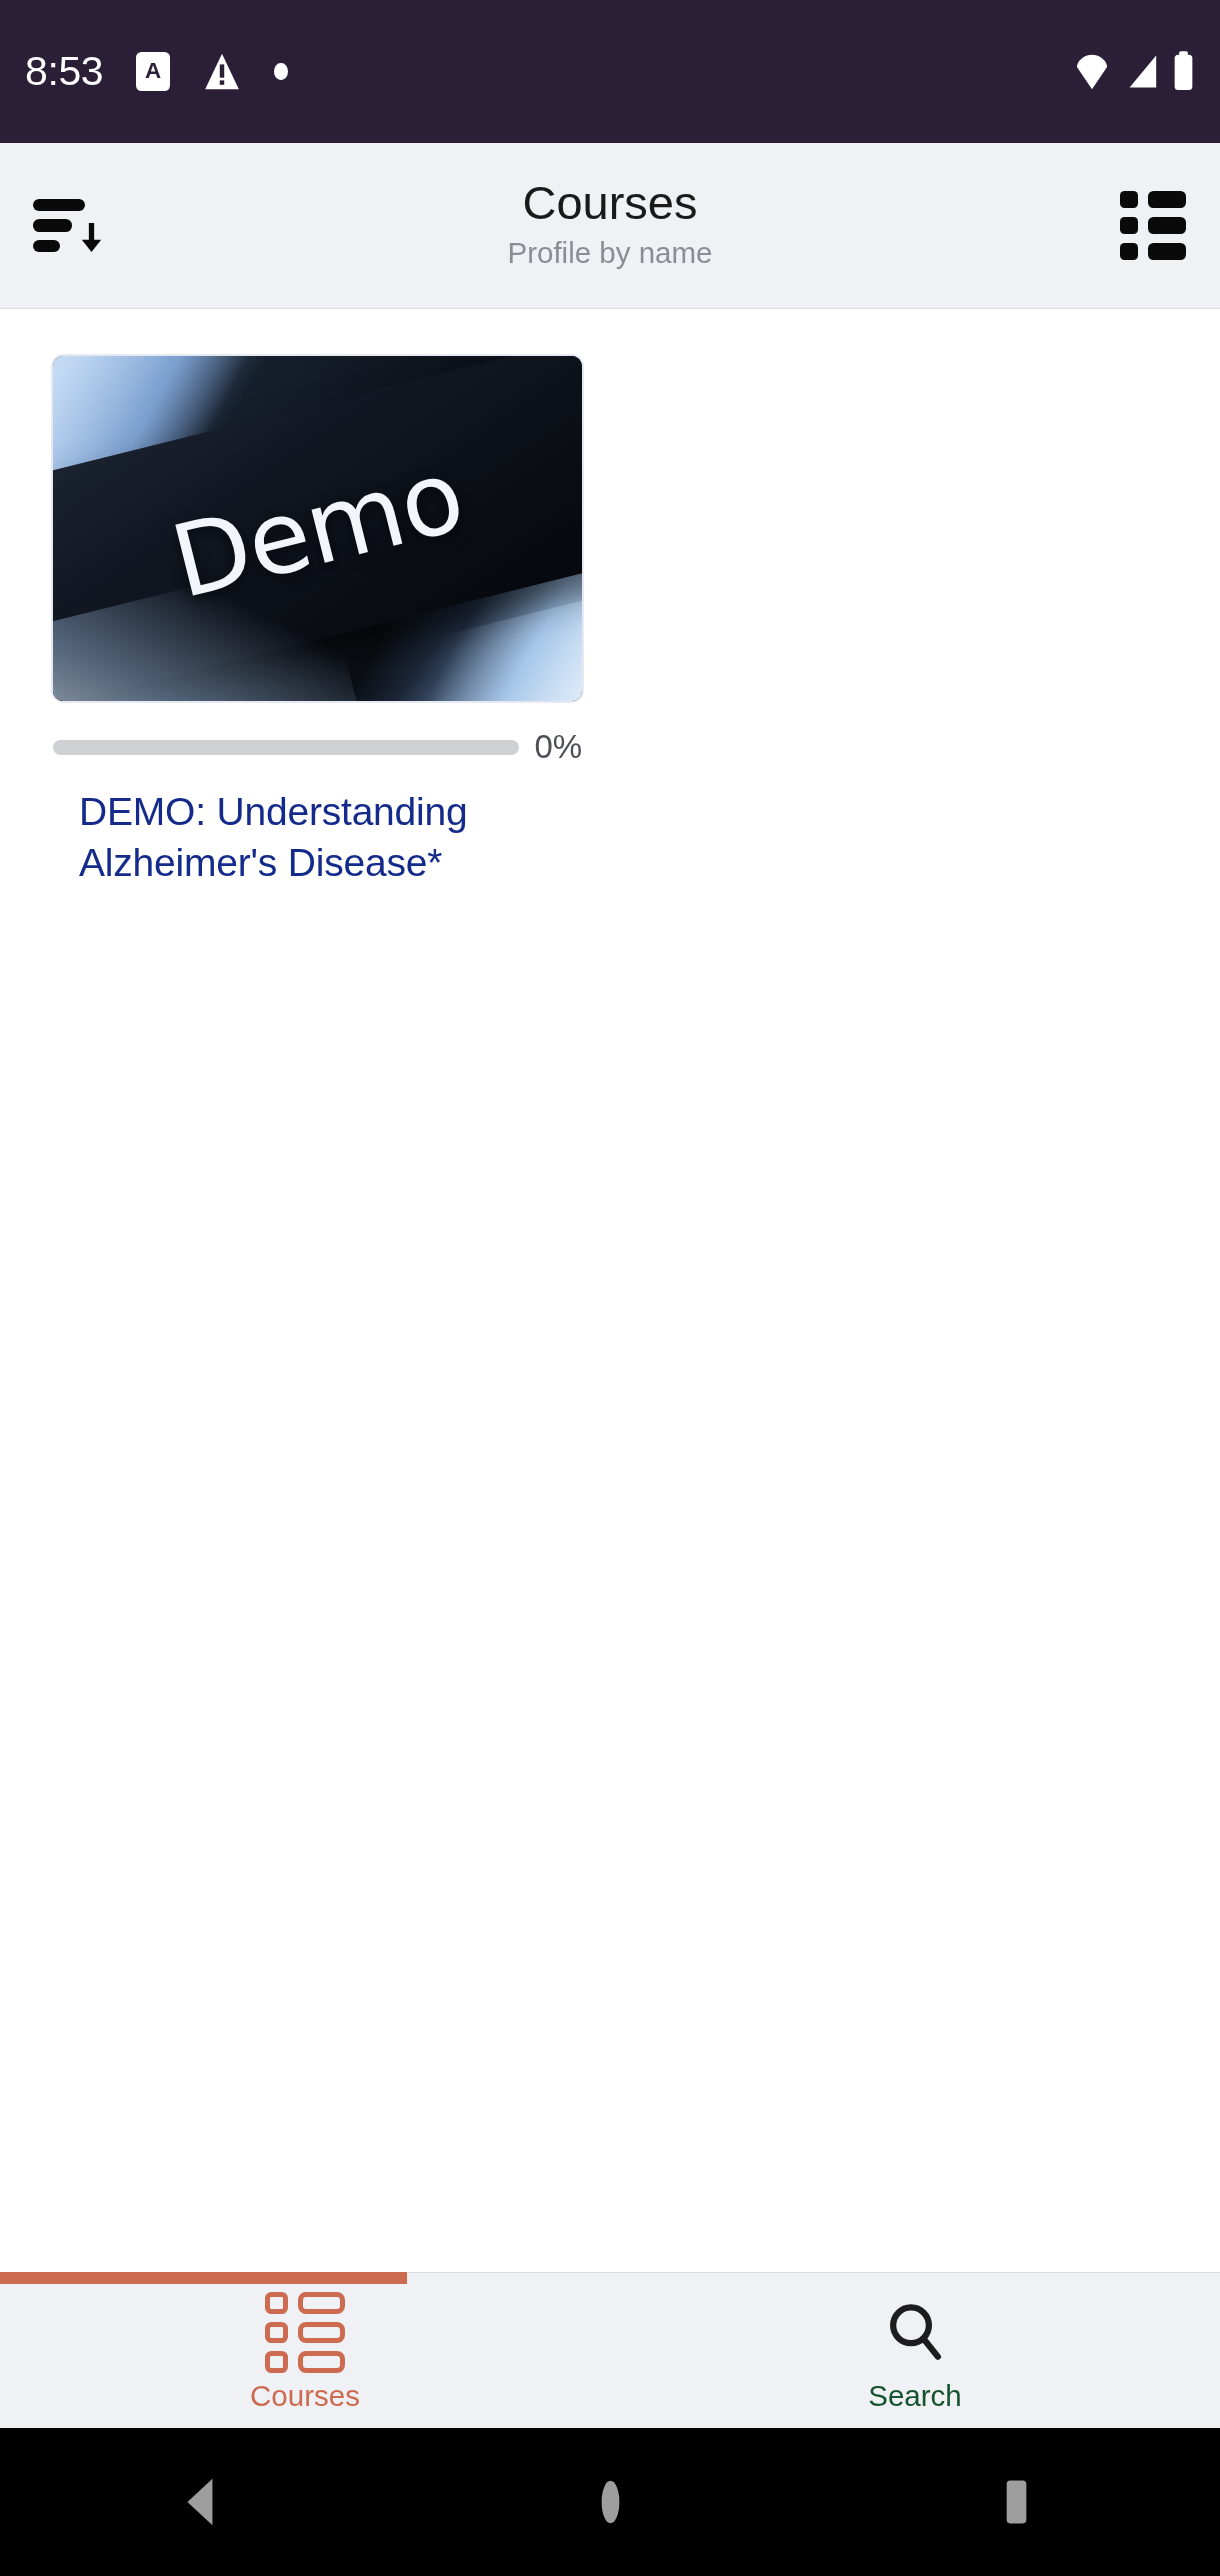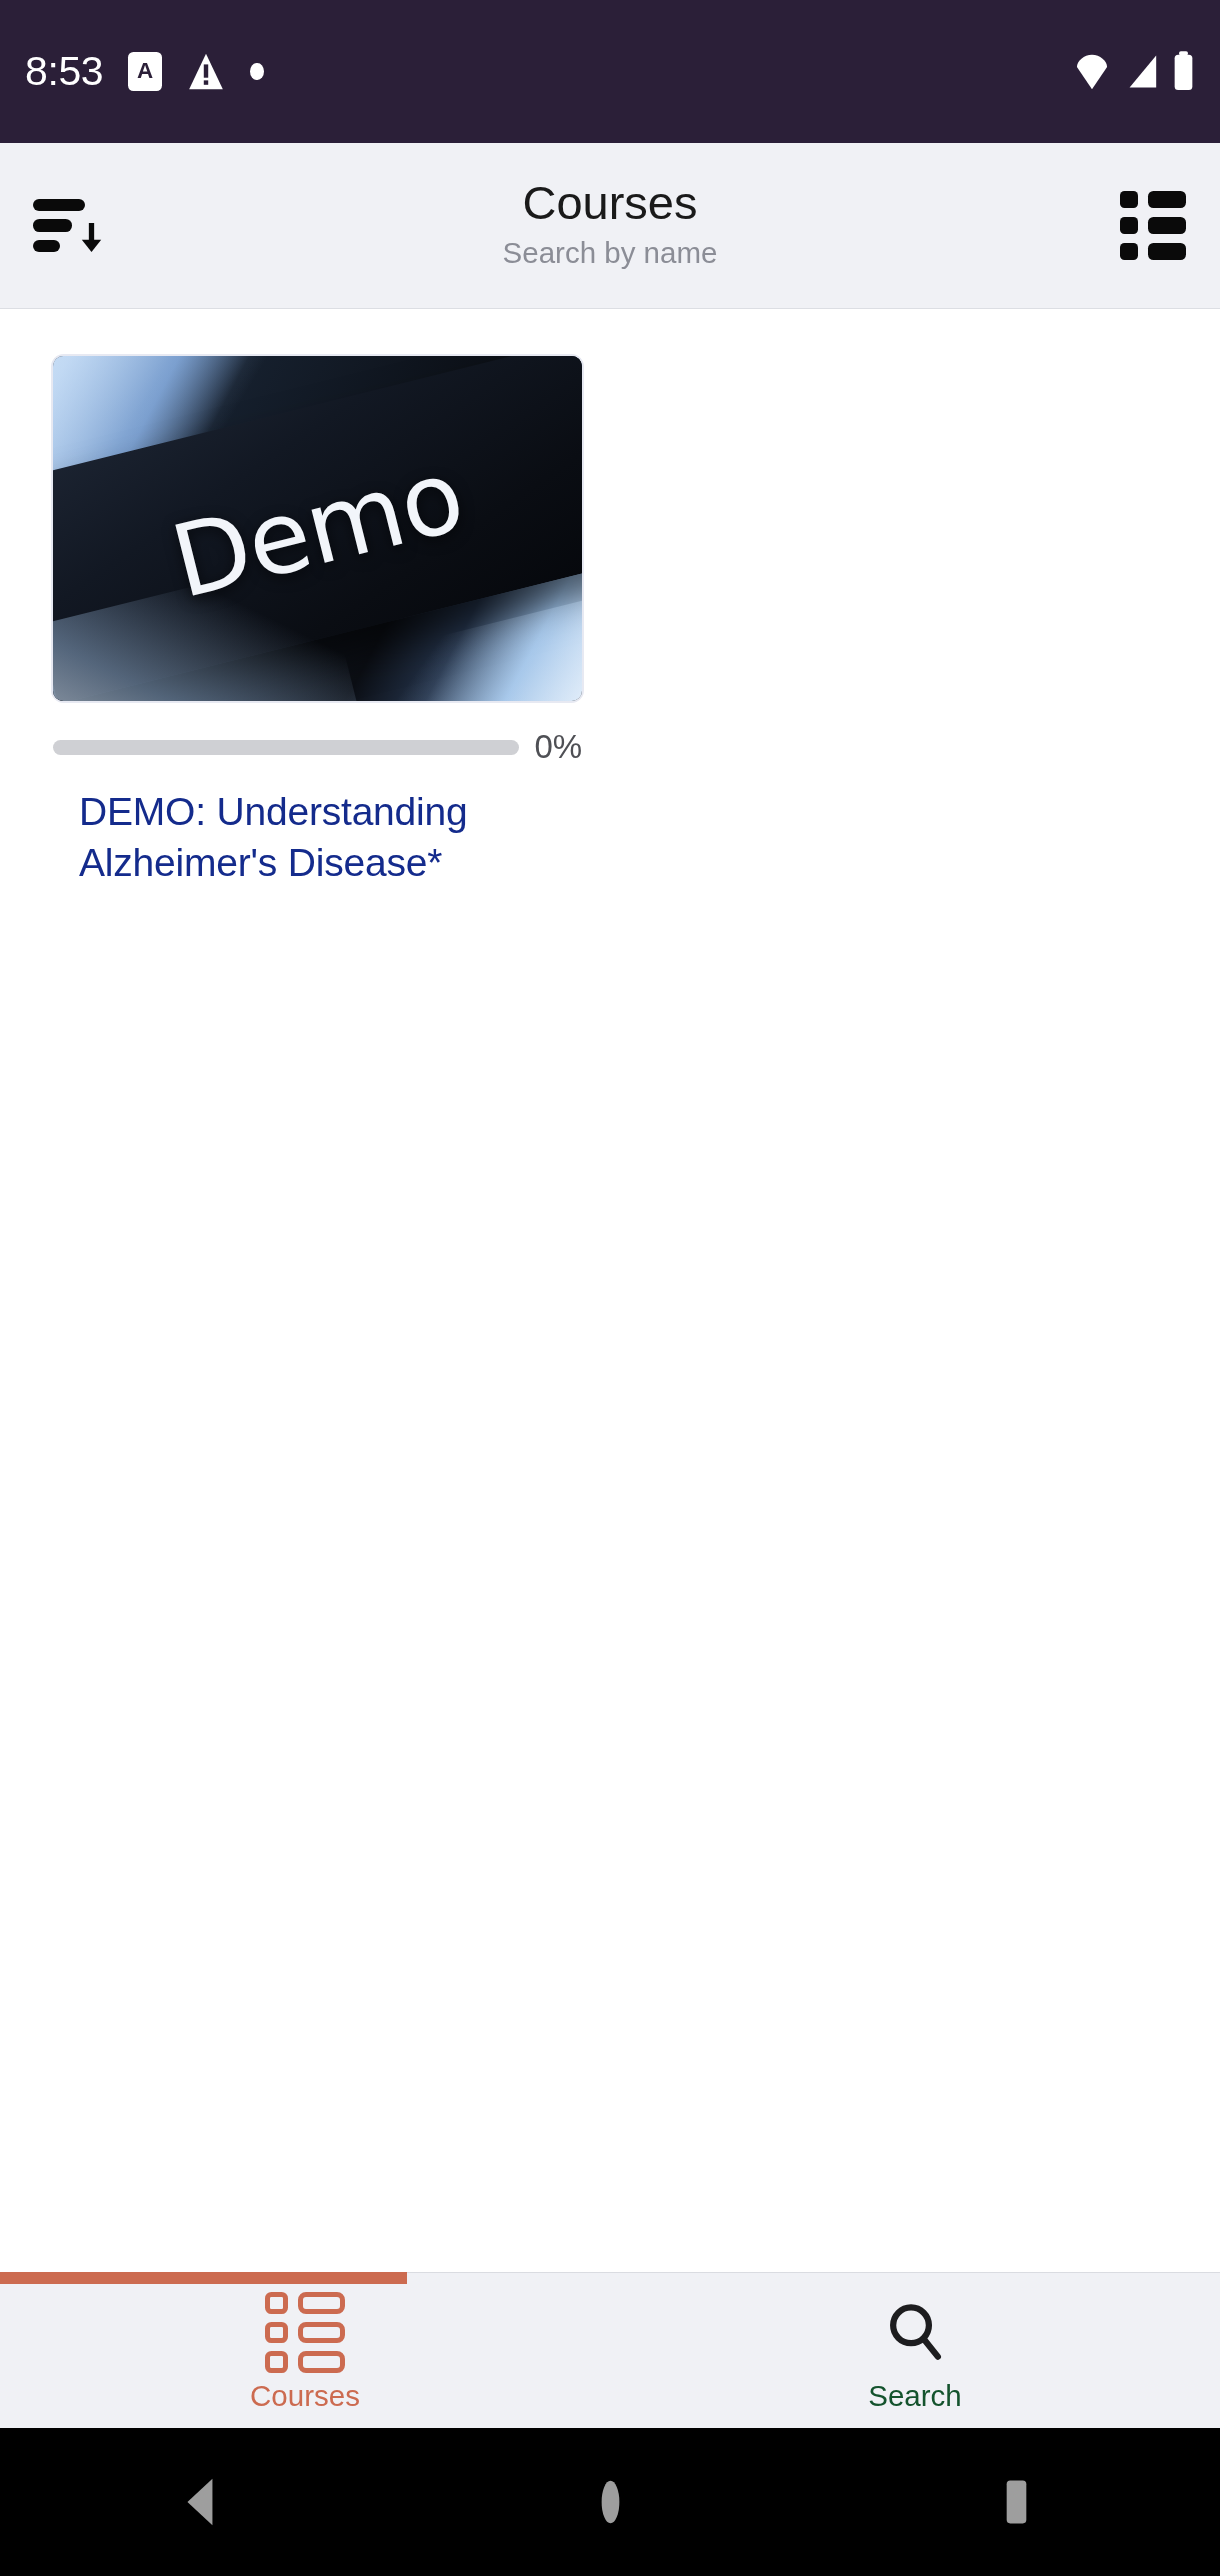--- a/index.html
+++ b/index.html
@@ -10,21 +10,21 @@
     overflow:hidden;
   }
   .screen { position:relative; width:1220px; height:2576px; background:#ffffff; }
 
   
   .status-bar{
     position:absolute; top:0; left:0; width:1220px; height:143px;
     background:#2B1F38; display:flex; align-items:center;
     padding:0 25px; color:#ffffff;
   }
-  .status-left{ display:flex; align-items:center; gap:25px; }
+  .status-left{ display:flex; align-items:center; gap:33px; }
   .status-time{ font-size:41px; letter-spacing:-0.4px; color:#ffffff; }
   .icon-app-a{
     width:34px; height:39px; background:#ffffff; border-radius:5.4px;
     color:#2B1F38; font-size:22.4px; font-weight:bold;
     display:flex; align-items:center; justify-content:center; line-height:1;
   }
   .icon-warn{ width:38px; height:39px; position:relative; }
   .icon-warn svg{ display:block; }
   .icon-dot{ width:13.4px; height:17px; border-radius:50%; background:#ffffff; }
   .status-right{ margin-left:auto; display:flex; align-items:center; gap:12.5px; }
@@ -207,21 +207,21 @@
           <svg width="23" height="30" viewBox="0 0 26 34">
             <rect x="10" y="0" width="6" height="22" fill="#0A0A0A"></rect>
             <path d="M13 33 L2 19 L24 19 Z" fill="#0A0A0A"></path>
           </svg>
         </span>
       </span>
     </div>
 
     <div class="appbar-titles">
       <div class="appbar-title">Courses</div>
-      <div class="appbar-sub">Search by name</div>
+      <div class="appbar-sub">Profile by name</div>
     </div>
 
     <div class="appbar-btn">
       <span class="listview-icon">
         <span class="row">
             <span class="bullet"></span>
             <span class="bar"></span>
           </span>
         <span class="row">
             <span class="bullet"></span>

